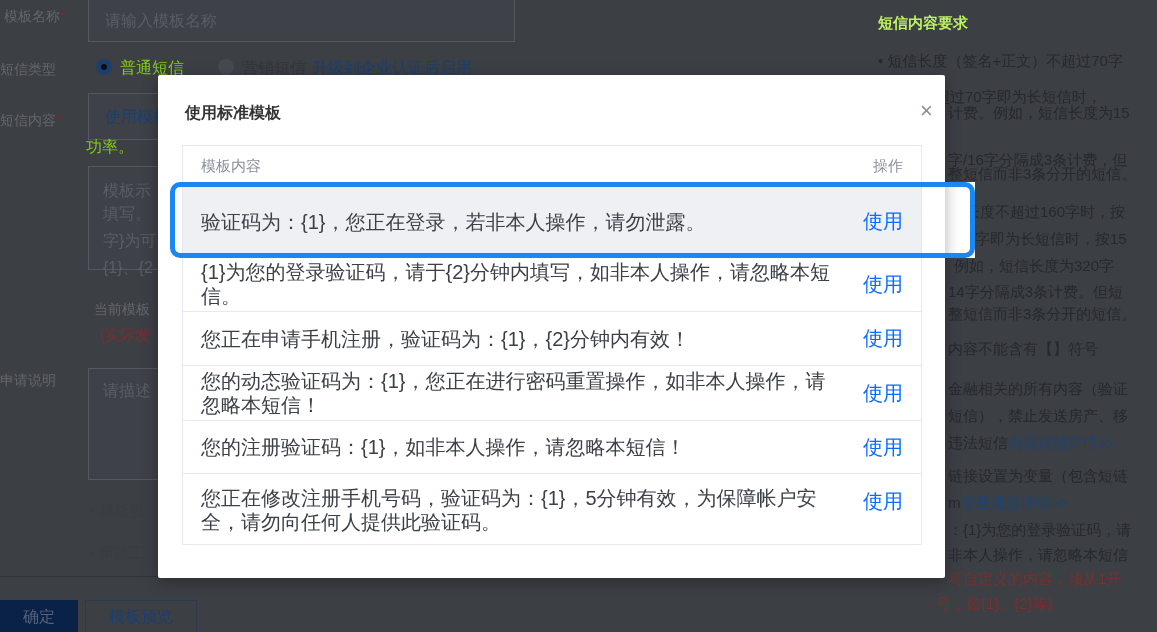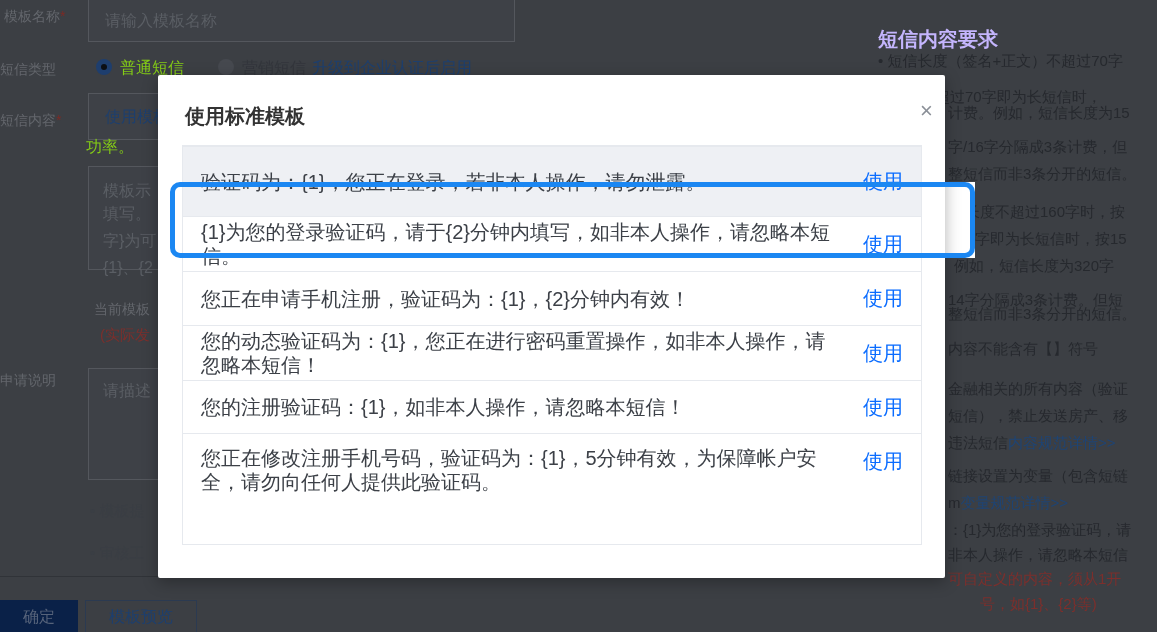--- a/index.html
+++ b/index.html
@@ -23,34 +23,34 @@
   .radio{width:16px;height:16px;border-radius:50%;box-sizing:border-box;display:inline-block;}
   .radio-on{border:5px solid #1e3e6e;background:#0c0f15;}
   .radio-off{background:#46494f;}
 
   .btn-confirm{background:#0a2148;color:#56637a;font-size:16px;
     display:flex;align-items:center;justify-content:center;}
   .btn-preview{border:1px solid #2b3a51;color:#1d3f6e;font-size:16px;
     display:flex;align-items:center;justify-content:center;box-sizing:border-box;}
 
   
-  .side-head{color:#c4b5fd;font-size:20px;font-weight:bold;margin-top:12px;}
+  .side-head{color:#bef264;font-size:15px;font-weight:bold;}
   .side-line{color:#26292e;font-size:15px;white-space:nowrap;}
   .side-link{color:#1e4474;}
   .side-red{color:#7c2f2c;}
 
   
   .anno-underlay{background:#ffffff;z-index:3;}
   .anno-rect{border:5px solid #1b87f2;border-radius:10px;background:transparent;
     box-sizing:border-box;z-index:6;}
 
   
   .modal{background:#ffffff;border-radius:2px;z-index:4;
     box-shadow:0 4px 16px rgba(0,0,0,.3);}
-  .modal-title{color:#333;font-size:20px;font-weight:bold;text-align:right;}
+  .modal-title{color:#333;font-size:16px;font-weight:bold;text-align:right;}
   .modal-close{color:#8a8f97;font-size:22px;line-height:20px;cursor:pointer;}
   .tpl-table{border:1px solid #e6e9ee;box-sizing:border-box;}
   .tpl-header{display:flex;align-items:center;height:40px;
     color:#8a9099;font-size:15px;}
   .tpl-row{display:flex;align-items:center;border-top:1px solid #e6e9ee;
     color:#3c4047;font-size:20px;box-sizing:border-box;}
   .tpl-row-content{flex:1;padding:0 20px 0 18px;line-height:24px;}
   .tpl-action{width:50px;text-align:right;padding-right:18px;color:#0a6cff;cursor:pointer;}
   .row-highlight{background:#eef0f4;}
 </style>
@@ -96,45 +96,49 @@
     <span>确定</span>
   </div>
 <div class="abs btn-preview" style="left:85px;top:600px;width:112px;height:34px;">
     <span>模板预览</span>
   </div>
 
 <div class="abs side-head nowrap" style="left:878px;top:14px;">短信内容要求</div>
 <div class="abs side-line" style="left:878px;top:52px;"><span>•</span> <span>短信长度（签名+正文）不超过70字</span></div>
 <div class="abs side-line" style="left:920px;top:88px;">；超过70字即为长短信时，</div>
 <div class="abs side-line" style="left:948px;top:104px;">计费。例如，短信长度为15</div>
-<div class="abs side-line" style="left:948px;top:138px;text-align:center;">字/16字分隔成3条计费，但</div>
+<div class="abs side-line" style="left:948px;top:151px;text-align:center;">字/16字分隔成3条计费，但</div>
 <div class="abs side-line" style="left:948px;top:165px;">整短信而非3条分开的短信。</div>
 <div class="abs side-line" style="left:950px;top:203px;">信长度不超过160字时，按</div>
 <div class="abs side-line" style="left:950px;top:230px;">160字即为长短信时，按15</div>
 <div class="abs side-line" style="left:954px;top:257px;">例如，短信长度为320字</div>
-<div class="abs side-line" style="left:948px;top:283px;margin-top:8px;">14字分隔成3条计费。但短</div>
+<div class="abs side-line" style="left:948px;top:283px;">14字分隔成3条计费。但短</div>
 <div class="abs side-line" style="left:948px;top:305px;">整短信而非3条分开的短信。</div>
 <div class="abs side-line" style="left:948px;top:340px;">内容不能含有【】符号</div>
 <div class="abs side-line" style="left:948px;top:380px;">金融相关的所有内容（验证</div>
 <div class="abs side-line" style="left:948px;top:407px;">短信），禁止发送房产、移</div>
 <div class="abs side-line" style="left:948px;top:434px;"><span>违法短信</span><span class="side-link">内容规范详情&gt;&gt;</span></div>
 <div class="abs side-line" style="left:948px;top:467px;">链接设置为变量（包含短链</div>
 <div class="abs side-line" style="left:948px;top:494px;"><span>m</span><span class="side-link">变量规范详情&gt;&gt;</span></div>
 <div class="abs side-line" style="left:948px;top:521px;">：{1}为您的登录验证码，请</div>
 <div class="abs side-line" style="left:948px;top:546px;">非本人操作，请忽略本短信</div>
 <div class="abs side-line side-red" style="left:948px;top:570px;">可自定义的内容，须从1开</div>
-<div class="abs side-line side-red" style="left:980px;top:595px;">号，如{1}、{2}等)</div>
+<div class="abs side-line side-red" style="left:936px;top:595px;">号，如{1}、{2}等)</div>
 
 <div class="abs anno-underlay" style="left:170px;top:182px;width:805px;height:76px;"></div>
 
 <div class="abs modal" style="left:158px;top:75px;width:787px;height:503px;">
   <div class="abs modal-title nowrap" style="left:27px;top:28px;">使用标准模板</div>
   <div class="abs modal-close" style="left:762px;top:26px;">×</div>
 
   <div class="abs tpl-table" style="left:24px;top:70px;width:740px;height:400px;">
+    <div class="tpl-header">
+      <div class="tpl-row-content">模板内容</div>
+      <div class="tpl-action" style="color:#8a9099;">操作</div>
+    </div>
     <div class="tpl-row row-highlight" style="height:70px;">
       <div class="tpl-row-content">验证码为：{1}，您正在登录，若非本人操作，请勿泄露。</div>
       <div class="tpl-action">使用</div>
     </div>
     <div class="tpl-row" style="height:55px;">
       <div class="tpl-row-content">{1}为您的登录验证码，请于{2}分钟内填写，如非本人操作，请忽略本短信。</div>
       <div class="tpl-action">使用</div>
     </div>
     <div class="tpl-row" style="height:54px;">
       <div class="tpl-row-content">您正在申请手机注册，验证码为：{1}，{2}分钟内有效！</div>

